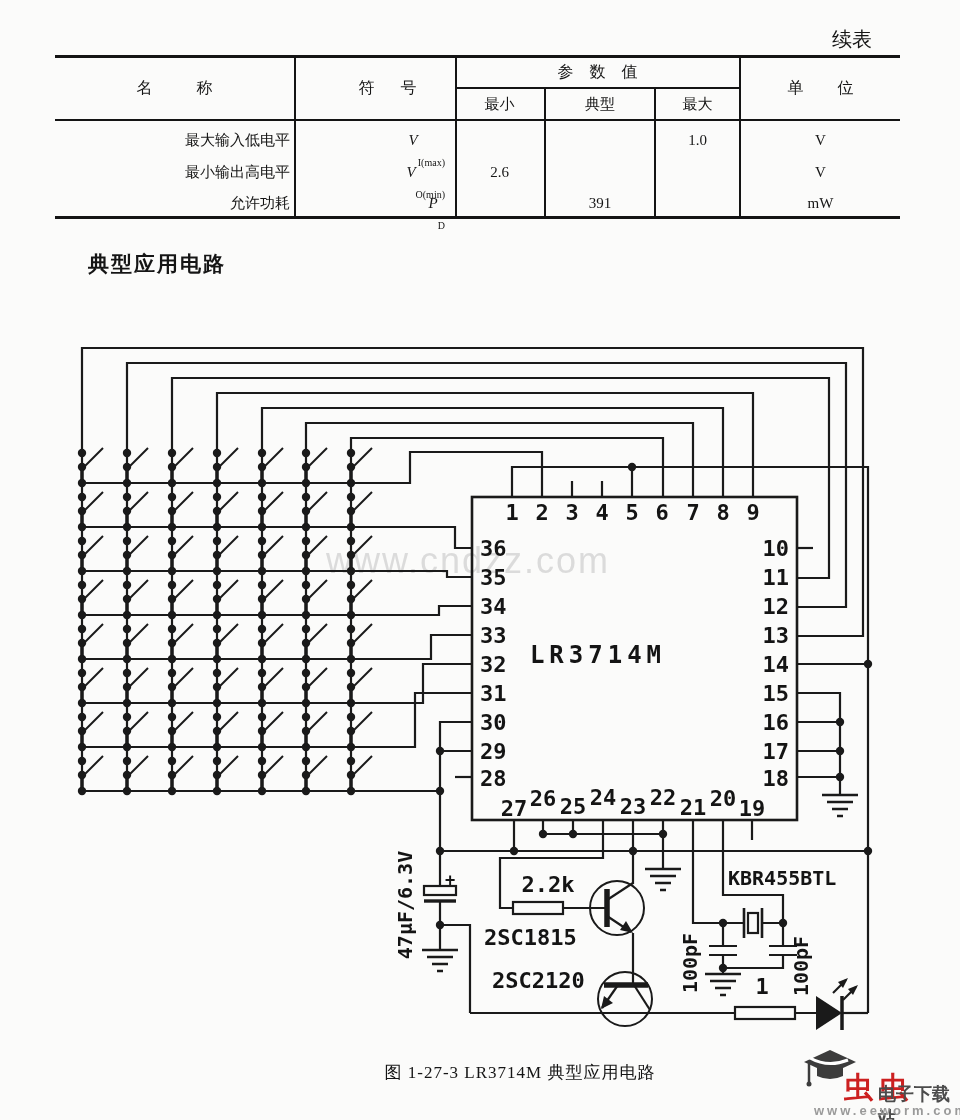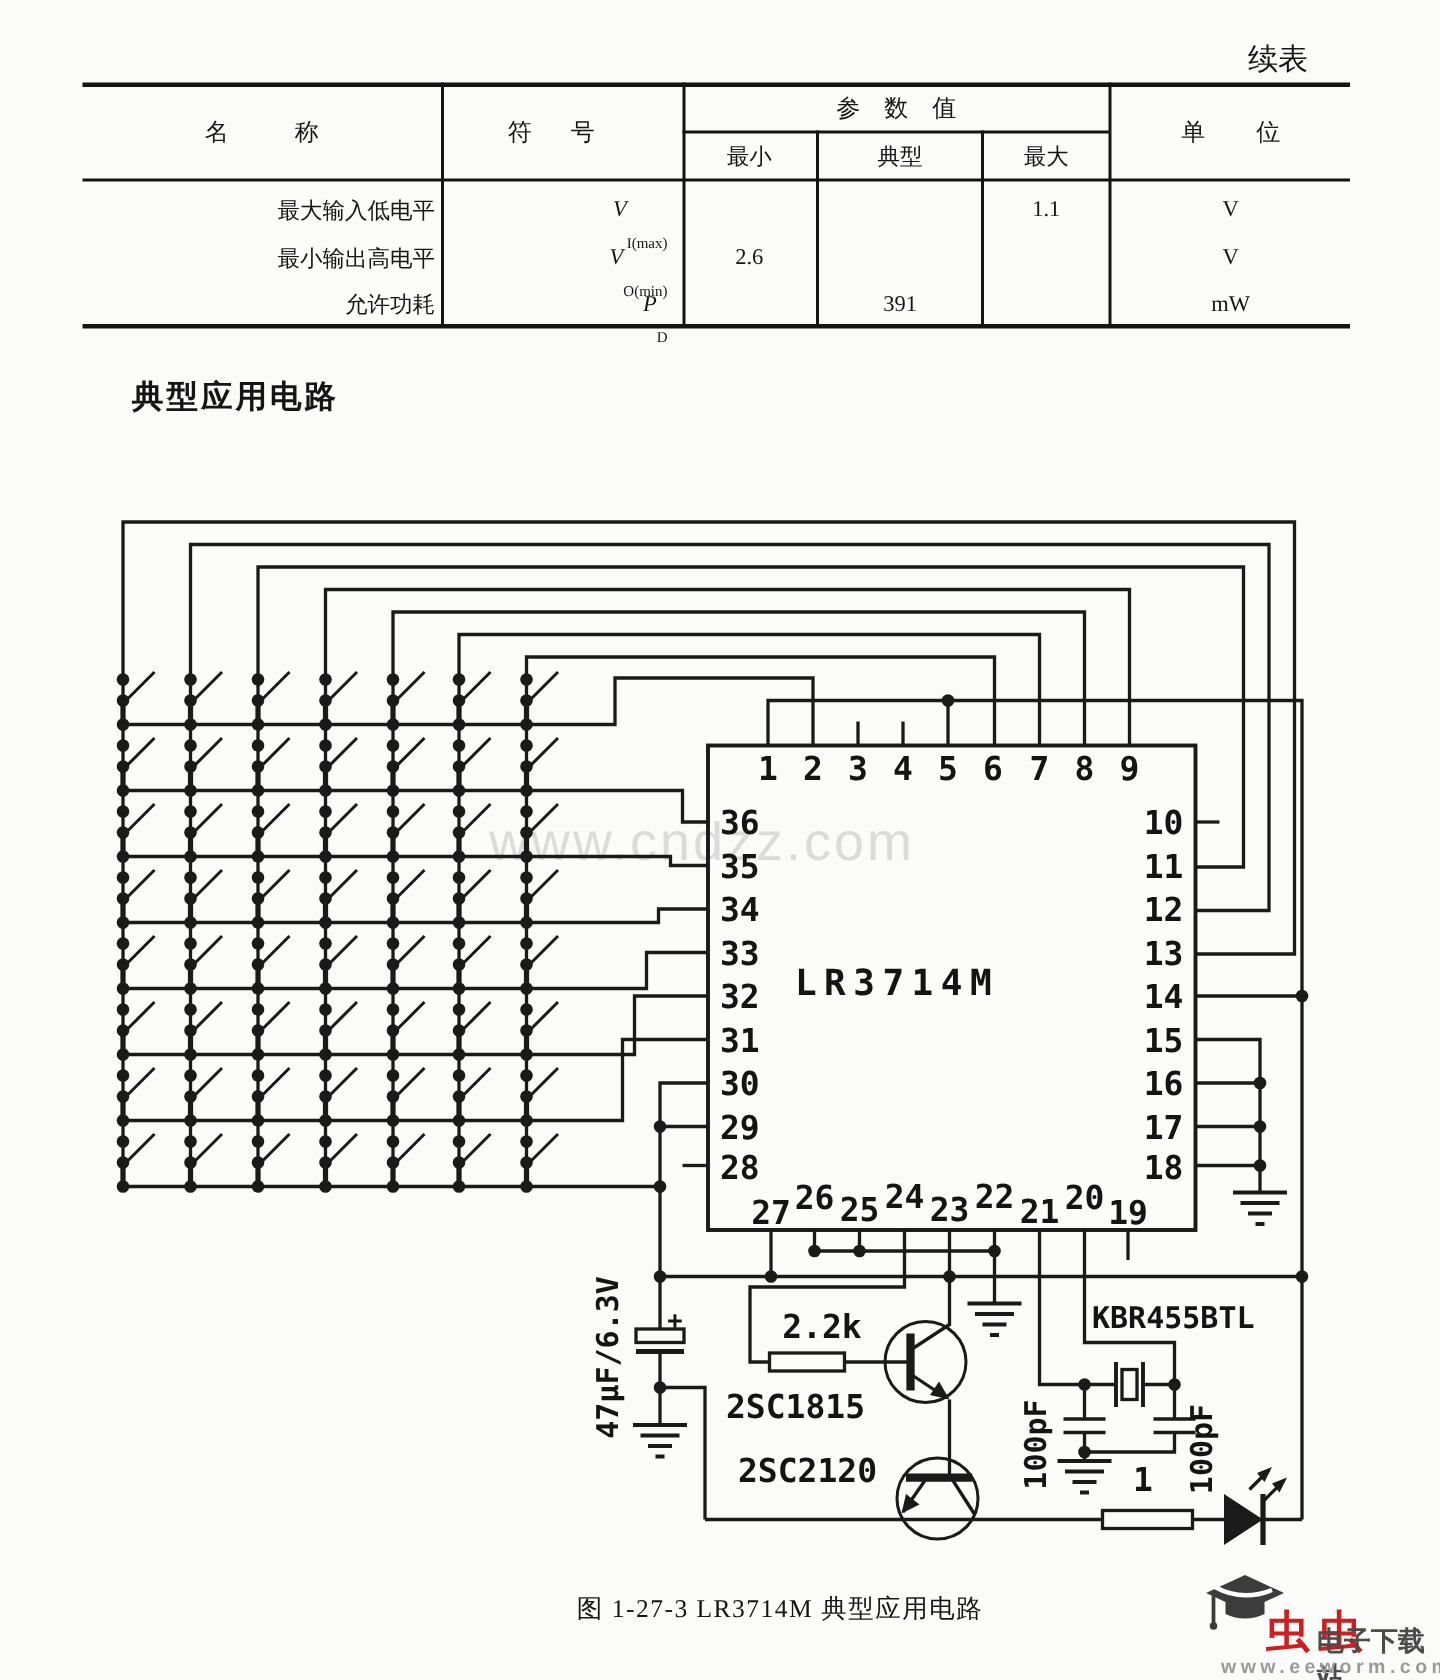--- a/index.html
+++ b/index.html
@@ -48,21 +48,21 @@
   <div class="hline" style="left:55px;top:216px;width:845px;height:3px"></div>
   <div class="vline" style="left:294px;top:55px;width:2px;height:163px"></div>
   <div class="vline" style="left:455px;top:55px;width:2px;height:163px"></div>
   <div class="vline" style="left:544px;top:87px;width:2px;height:131px"></div>
   <div class="vline" style="left:654px;top:87px;width:2px;height:131px"></div>
   <div class="vline" style="left:739px;top:55px;width:2px;height:163px"></div>
 
   <div class="tcell" style="left:55px;top:72px;width:239px;height:32px">
       <span class="ls44">名称</span>
     </div>
-  <div class="tcell" style="left:288px;top:72px;width:159px;height:32px">
+  <div class="tcell" style="left:308px;top:72px;width:159px;height:32px">
       <span class="ls26">符号</span>
     </div>
   <div class="tcell" style="left:455px;top:58px;width:285px;height:28px">
       <span class="ls16">参数值</span>
     </div>
   <div class="tcell" style="left:455px;top:90px;width:89px;height:28px;font-size:15px">
       <span>最小</span>
     </div>
   <div class="tcell" style="left:546px;top:90px;width:108px;height:28px;font-size:15px">
       <span>典型</span>
@@ -75,21 +75,21 @@
     </div>
 
   <div class="tcell tleft" style="left:60px;top:128px;width:230px;height:25px;font-size:15px">
       <span>最大输入低电平</span>
     </div>
   <div class="tcell tleft" style="left:305px;top:128px;width:140px;height:25px;font-size:15px">
       <span class="sym">V</span>
       <sub>I(max)</sub>
     </div>
   <div class="tcell" style="left:656px;top:128px;width:83px;height:25px;font-size:15px">
-      <span>1.1</span>
+      <span>1.0</span>
     </div>
   <div class="tcell" style="left:741px;top:128px;width:159px;height:25px;font-size:15px">
       <span>V</span>
     </div>
 
   <div class="tcell tleft" style="left:60px;top:160px;width:230px;height:25px;font-size:15px">
       <span>最小输出高电平</span>
     </div>
   <div class="tcell tleft" style="left:305px;top:160px;width:140px;height:25px;font-size:15px">
       <span class="sym">V</span>

